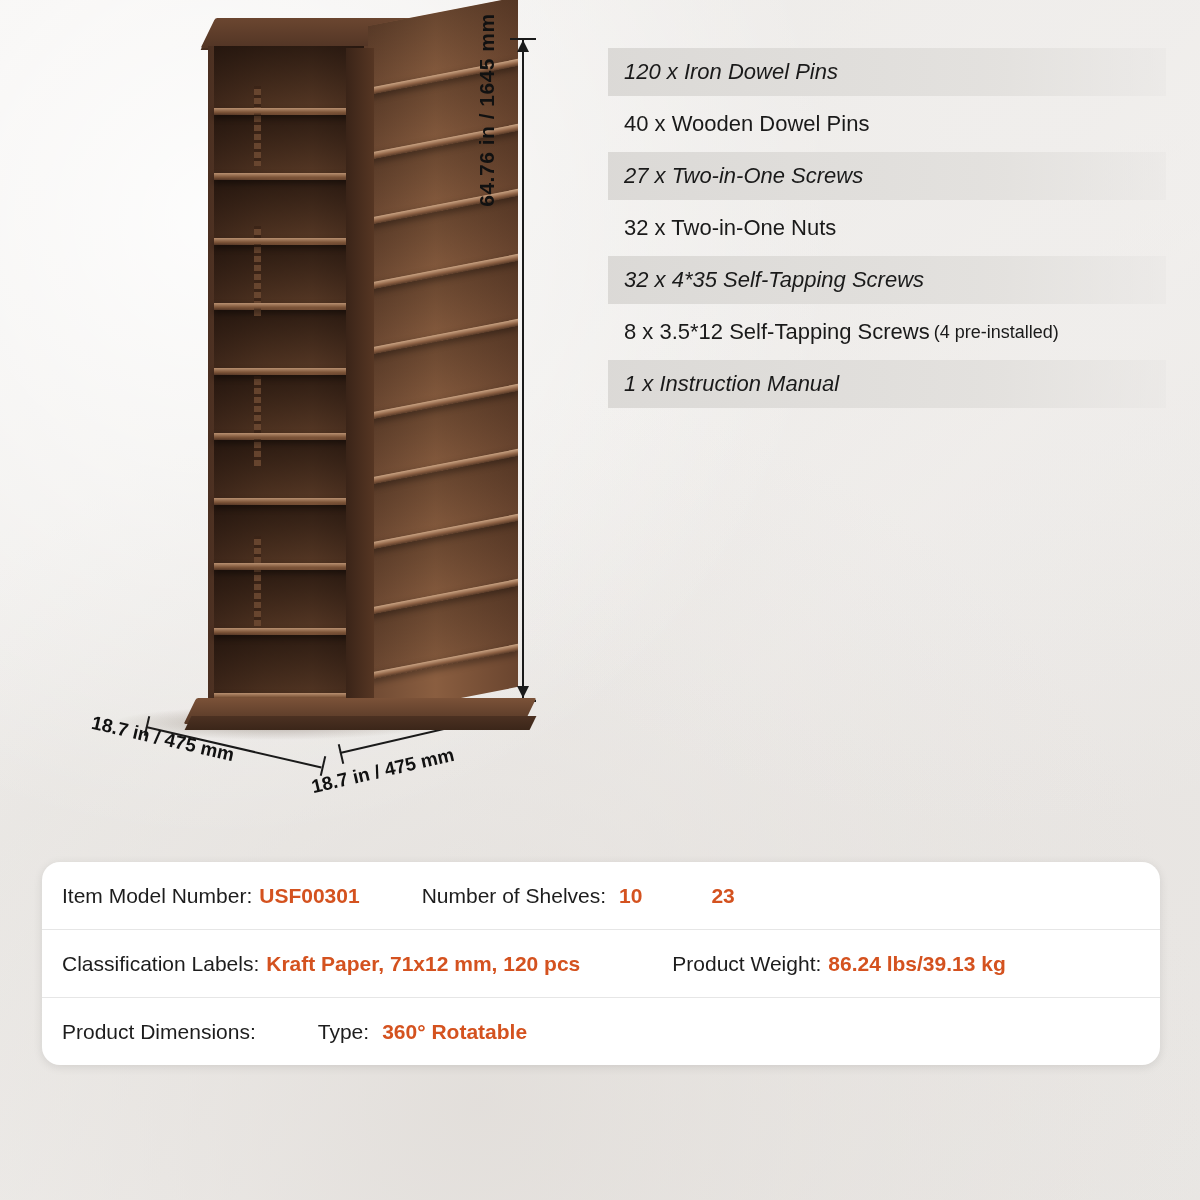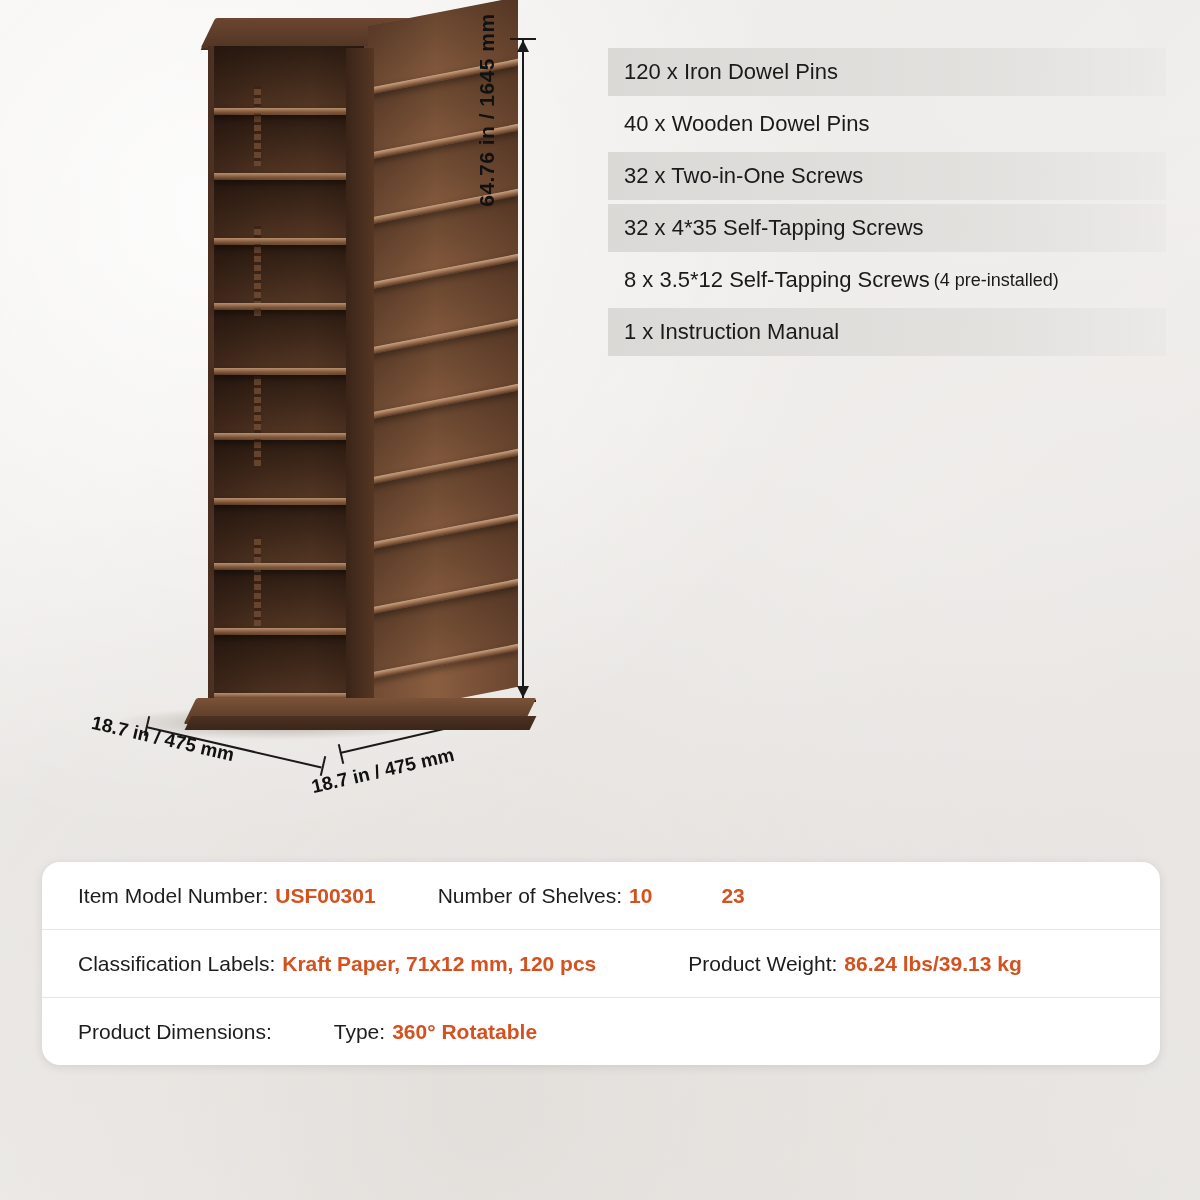--- a/index.html
+++ b/index.html
@@ -264,20 +264,21 @@
     display: flex;
     align-items: center;
     padding-left: 16px;
     font-size: 22px;
     color: #1a1a1a;
     white-space: nowrap;
     margin-bottom: 4px;
   }
   .part-row.shaded {
     background: linear-gradient(90deg, rgba(218,216,213,0.95) 0%, rgba(226,224,221,0.9) 70%, rgba(232,230,228,0.5) 100%);
+    font-style: italic;
   }
   .part-row .note {
     font-size: 18px;
     margin-left: 4px;
   }
 
   
   .specs {
     position: absolute;
     left: 42px;
@@ -285,38 +286,38 @@
     width: 1118px;
     background: #ffffff;
     border-radius: 18px;
     box-shadow: 0 2px 10px rgba(0,0,0,0.10);
     overflow: hidden;
   }
   .spec-row {
     height: 67px;
     display: flex;
     align-items: center;
-    padding: 0 36px;
+    padding: 0 20px;
     border-bottom: 1px solid #e6e6e6;
     font-size: 21px;
     color: #222;
     white-space: nowrap;
   }
   .spec-row:last-child { border-bottom: none; }
   .spec-cell {
     display: flex;
     align-items: baseline;
   }
   .spec-label { color: #1d1d1d; }
   .spec-value {
     color: #d4521f;
     font-weight: bold;
     margin-left: 7px;
   }
-  .gap-1 { margin-left: 62px; }
+  .gap-1 { margin-left: 62px; gap: 6px; }
   .gap-2 { margin-left: 62px; }
   .gap-wide { margin-left: 92px; }
 </style>
 </head>
 <body>
 
 <div class="page">
   <div class="bg-blur"></div>
 
   <div class="product-area">
@@ -399,21 +400,24 @@
   </div>
 
   <div class="parts">
     <div class="part-row shaded">
       <span>120 x Iron Dowel Pins</span>
     </div>
     <div class="part-row">
       <span>40 x Wooden Dowel Pins</span>
     </div>
     <div class="part-row shaded">
-      <span>32 x Two-in-One Screws</span>
+      <span>27 x Two-in-One Screws</span>
+    </div>
+    <div class="part-row">
+      <span>32 x Two-in-One Nuts</span>
     </div>
     <div class="part-row shaded">
       <span>32 x 4*35 Self-Tapping Screws</span>
     </div>
     <div class="part-row">
       <span>8 x 3.5*12 Self-Tapping Screws</span>
       <span class="note">(4 pre-installed)</span>
     </div>
     <div class="part-row shaded">
       <span>1 x Instruction Manual</span>

